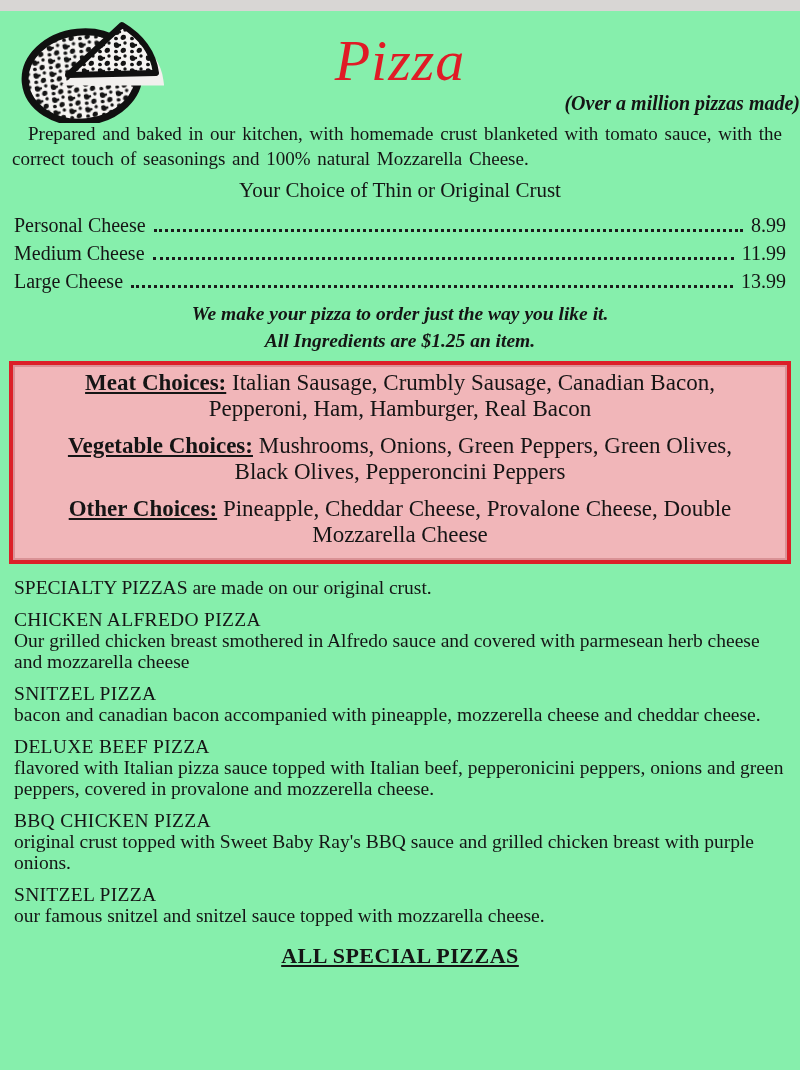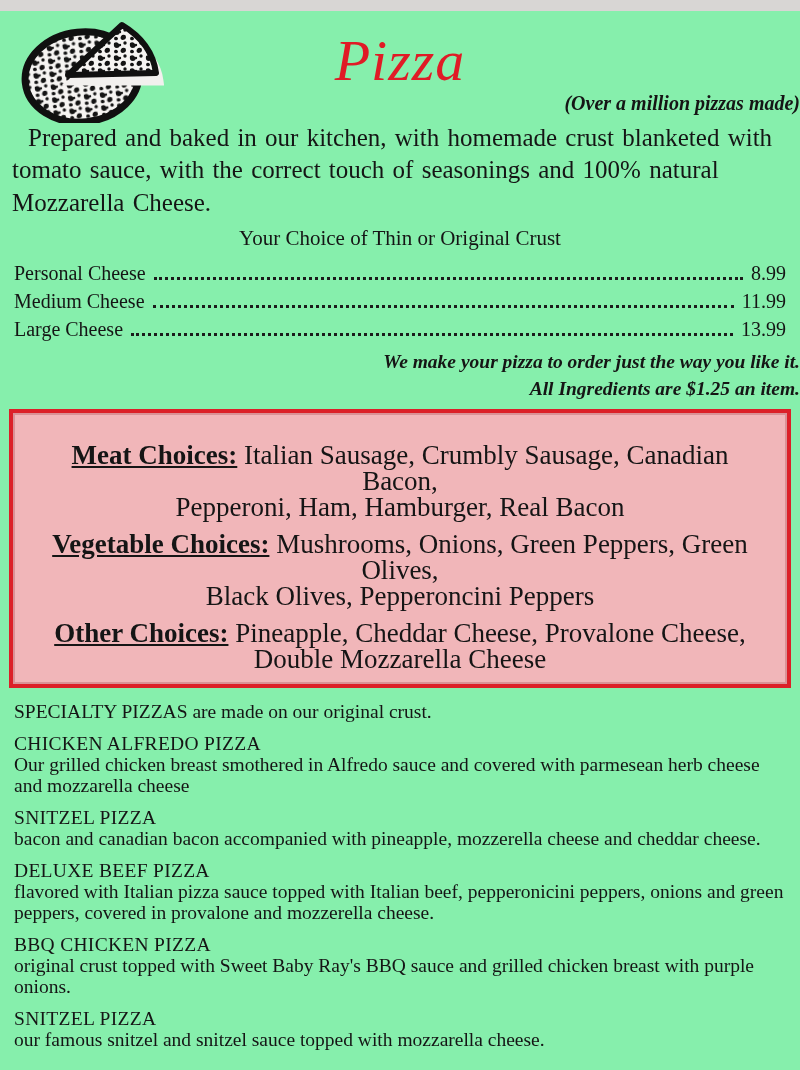--- a/index.html
+++ b/index.html
@@ -16,43 +16,43 @@
   }
   .scan-edge{position:absolute;left:0;right:0;bottom:0;height:3px;background:#b9b7b5;}
 
   
   .logo-wrap{position:absolute;left:16px;top:4px;width:150px;height:108px;}
   .title{margin:0;padding-top:20px;text-align:center;
     font-size:58px;line-height:1.05;font-style:italic;font-weight:500;
     color:#e01b26;letter-spacing:1px;}
   .subtitle{margin:0;text-align:right;font-size:20px;font-weight:bold;font-style:italic;}
 
-  .intro{margin:7px 12px 0 12px;font-size:25px;line-height:1.3;text-indent:16px;word-spacing:2px;}
+  .intro{margin:7px 12px 0 12px;font-size:19px;line-height:1.3;text-indent:16px;word-spacing:2px;}
   .crust-line{margin:7px 0 0 0;text-align:center;font-size:21px;}
 
   
   .prices{margin:8px 14px 0 14px;}
   .price-row{display:flex;align-items:baseline;font-size:20px;line-height:28px;}
   .pname{white-space:nowrap;}
   .leader{flex:1;border-bottom:3px dotted #1b1b1b;margin:0 8px 6px 8px;height:0;}
   .pprice{white-space:nowrap;text-align:center;}
 
-  .notes{margin-top:5px;text-align:right;font-size:19.5px;font-weight:bold;font-style:italic;line-height:27px;}
+  .notes{margin-top:5px;text-align:center;font-size:19.5px;font-weight:bold;font-style:italic;line-height:27px;}
   .notes p{margin:0;}
 
   
   .redbox{
     margin:7px 9px 0 9px;
     border:4px solid #dc2028;
     background:#f1b6b9;
     box-shadow:inset 0 0 0 2px rgba(150,40,48,.25);
     box-sizing:border-box;
     text-align:center;
   }
-  .choices{padding:29px 26px 12px 26px;font-size:27px;line-height:26px;}
+  .choices{padding:5px 26px 12px 26px;font-size:23px;line-height:26px;}
   .choices p{margin:0 0 11px 0;}
   .choices p:last-child{margin-bottom:0;}
   .glabel{font-weight:bold;text-decoration:underline;}
 
   
   .specialty{margin:0 14px;}
   .spec-intro{margin:13px 0 10px 0;font-size:19.5px;line-height:21px;}
   .spec-name{margin:11px 0 0 0;font-size:19.5px;line-height:21px;letter-spacing:.3px;}
   .spec-desc{margin:0;font-size:19.5px;line-height:21px;}
 

